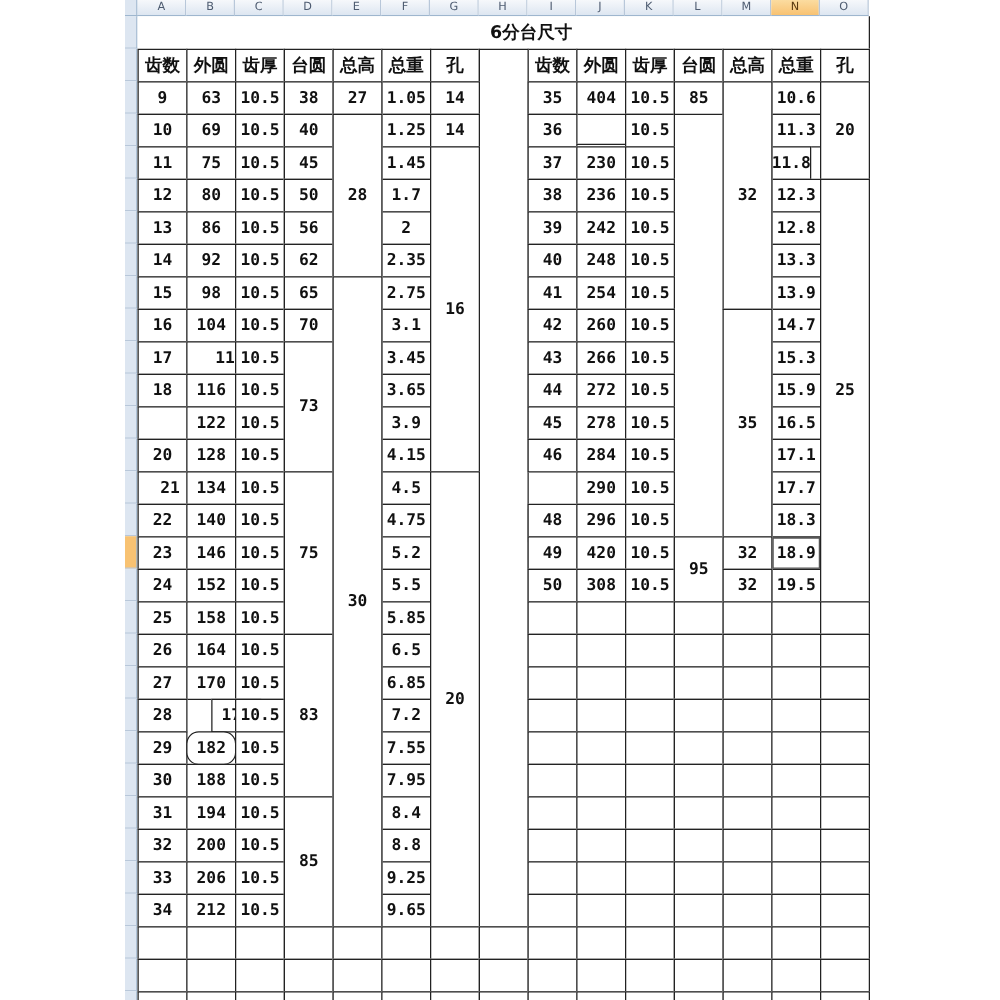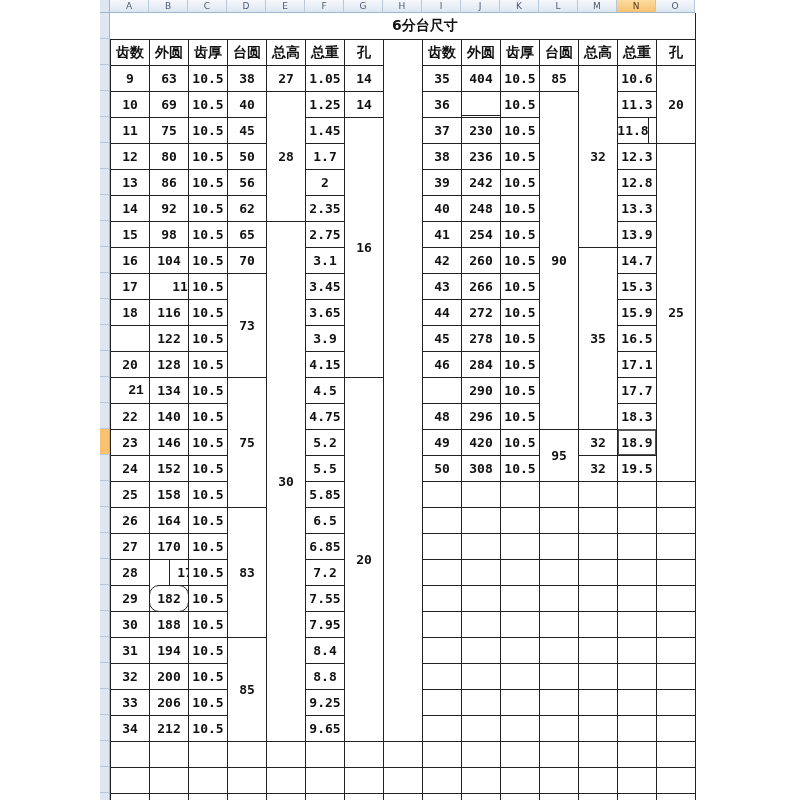--- a/index.html
+++ b/index.html
@@ -124,21 +124,21 @@
     <div class="cell b" style="left: 88px; top: 299px; width: 40px; height: 27px;">10.5</div>
     <div class="cell b" style="left: 205px; top: 299px; width: 40px; height: 27px;">3.65</div>
     <div class="cell b" style="left: 10px; top: 325px; width: 60px; height: 27px; padding-left: 36px;">19</div>
     <div class="cell b" style="left: 49px; top: 325px; width: 40px; height: 27px;">122</div>
     <div class="cell b" style="left: 88px; top: 325px; width: 40px; height: 27px;">10.5</div>
     <div class="cell b" style="left: 205px; top: 325px; width: 40px; height: 27px;">3.9</div>
     <div class="cell b" style="left: 10px; top: 351px; width: 40px; height: 27px;">20</div>
     <div class="cell b" style="left: 49px; top: 351px; width: 40px; height: 27px;">128</div>
     <div class="cell b" style="left: 88px; top: 351px; width: 40px; height: 27px;">10.5</div>
     <div class="cell b" style="left: 205px; top: 351px; width: 40px; height: 27px;">4.15</div>
-    <div class="cell b" style="left: 10px; top: 377px; width: 52px; height: 27px; font-family: Liberation Mono, monospace;">21</div>
+    <div class="cell b" style="left: 10px; top: 377px; width: 52px; height: 27px;">21</div>
     <div class="cell b" style="left: 49px; top: 377px; width: 40px; height: 27px;">134</div>
     <div class="cell b" style="left: 88px; top: 377px; width: 40px; height: 27px;">10.5</div>
     <div class="cell b" style="left: 205px; top: 377px; width: 40px; height: 27px;">4.5</div>
     <div class="cell b" style="left: 10px; top: 403px; width: 40px; height: 27px;">22</div>
     <div class="cell b" style="left: 49px; top: 403px; width: 40px; height: 27px;">140</div>
     <div class="cell b" style="left: 88px; top: 403px; width: 40px; height: 27px;">10.5</div>
     <div class="cell b" style="left: 205px; top: 403px; width: 40px; height: 27px;">4.75</div>
     <div class="cell b" style="left: 10px; top: 429px; width: 40px; height: 27px;">23</div>
     <div class="cell b" style="left: 49px; top: 429px; width: 40px; height: 27px;">146</div>
     <div class="cell b" style="left: 88px; top: 429px; width: 40px; height: 27px;">10.5</div>
@@ -264,21 +264,20 @@
     <div class="cell b" style="left: 517px; top: 403px; width: 40px; height: 27px;">18.3</div>
     <div class="cell b" style="left: 322px; top: 429px; width: 40px; height: 27px;">49</div>
     <div class="cell b" style="left: 361px; top: 429px; width: 40px; height: 27px;">420</div>
     <div class="cell b" style="left: 400px; top: 429px; width: 40px; height: 27px;">10.5</div>
     <div class="cell b active" style="left: 517px; top: 429px; width: 40px; height: 27px;">18.9</div>
     <div class="cell b" style="left: 322px; top: 455px; width: 40px; height: 27px;">50</div>
     <div class="cell b" style="left: 361px; top: 455px; width: 40px; height: 27px;">308</div>
     <div class="cell b" style="left: 400px; top: 455px; width: 40px; height: 27px;">10.5</div>
     <div class="cell b" style="left: 517px; top: 455px; width: 40px; height: 27px;">19.5</div>
     <div class="cell b" style="left: 439px; top: 65px; width: 40px; height: 27px;">85</div>
-    <div class="cell b" style="left: 439px; top: 91px; width: 40px; height: 339px;">90</div>
     <div class="cell b" style="left: 439px; top: 429px; width: 40px; height: 53px;">95</div>
     <div class="cell b" style="left: 478px; top: 65px; width: 40px; height: 183px;">32</div>
     <div class="cell b" style="left: 478px; top: 247px; width: 40px; height: 183px;">35</div>
     <div class="cell b" style="left: 478px; top: 429px; width: 40px; height: 27px;">32</div>
     <div class="cell b" style="left: 478px; top: 455px; width: 40px; height: 27px;">32</div>
     <div class="cell b" style="left: 556px; top: 65px; width: 40px; height: 79px;">20</div>
     <div class="cell b" style="left: 556px; top: 143px; width: 40px; height: 339px;">25</div>
     <div class="cell b" style="left: 322px; top: 481px; width: 40px; height: 27px;"></div>
     <div class="cell b" style="left: 361px; top: 481px; width: 40px; height: 27px;"></div>
     <div class="cell b" style="left: 400px; top: 481px; width: 40px; height: 27px;"></div>

